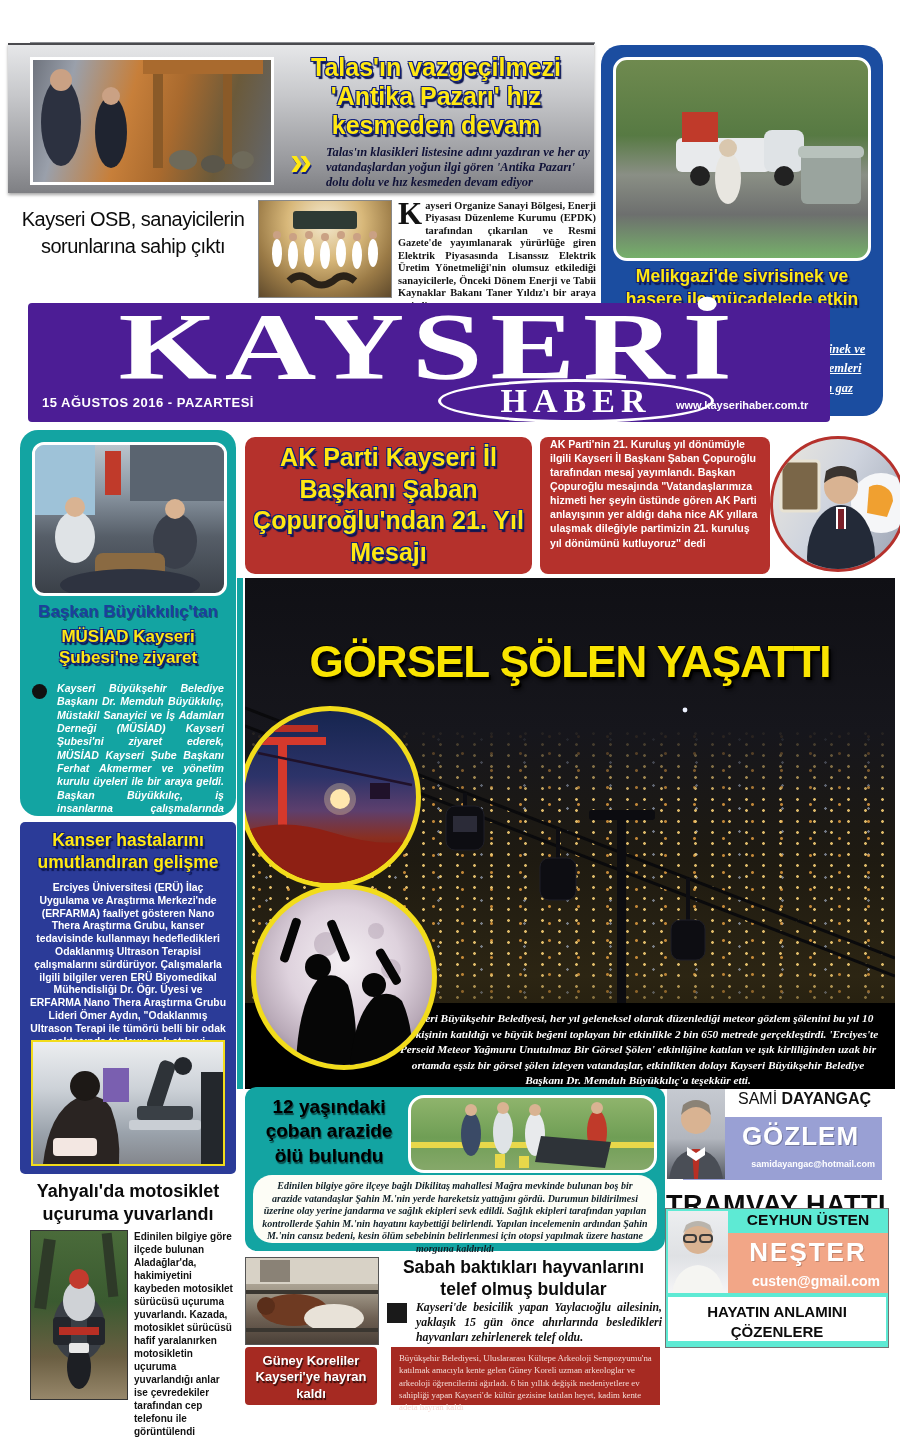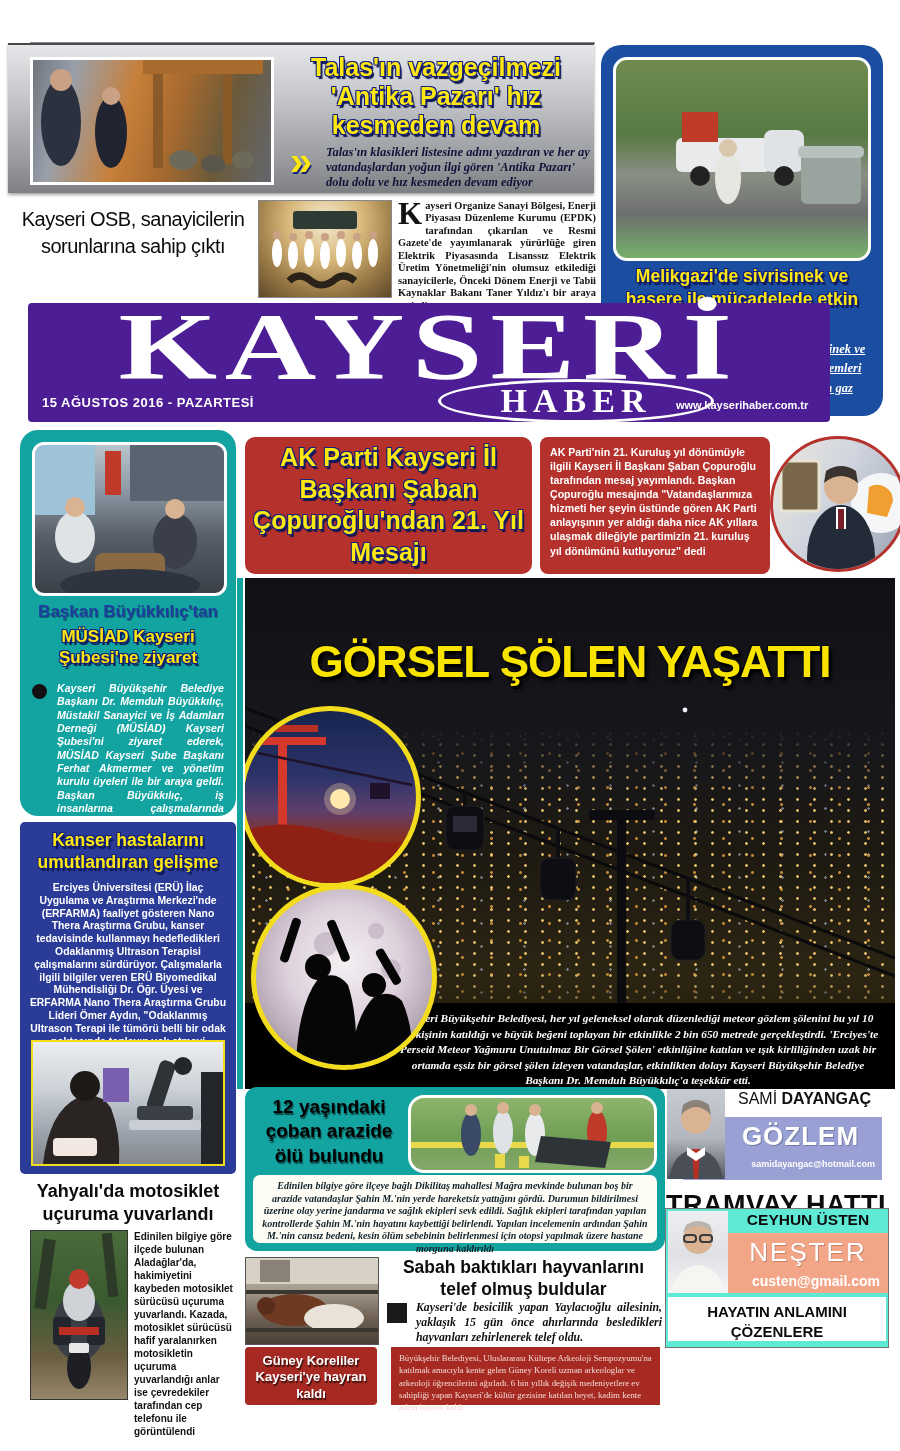--- a/index.html
+++ b/index.html
@@ -43,21 +43,21 @@
   .masthead-haber{left:410px;top:76px;width:250px;text-align:center;color:#fff;
     font-family:"Liberation Serif",serif;font-weight:bold;font-size:34px;
     border:3px solid #fff;border-radius:50%;padding:0 10px;letter-spacing:6px;}
   .masthead-site{left:648px;top:96px;width:172px;color:#fff;font-weight:bold;font-size:11px;}
   
   .akp-head-box{left:245px;top:437px;width:287px;height:137px;background:#b5312c;
     border-radius:10px;}
   .akp-head{left:8px;top:5px;width:271px;font-size:25px;line-height:1.26;}
   .akp-text-box{left:540px;top:437px;width:230px;height:137px;background:#b5312c;
     border-radius:8px;}
-  .akp-text{padding:8px 10px;color:#fff;font-weight:bold;font-size:10.6px;line-height:1.33;}
+  .akp-text{padding:0 10px;color:#fff;font-weight:bold;font-size:10.6px;line-height:1.33;}
   .akp-circle{left:770px;top:436px;width:130px;height:130px;border-radius:50%;
     border:3px solid #b5312c;overflow:hidden;
     background:linear-gradient(120deg,#ece8de 0%,#cfd4de 45%,#9aa2b2 100%);}
   
   .musiad-box{left:20px;top:430px;width:216px;height:386px;background:#13a4a2;border-radius:18px;}
   .musiad-photo{left:12px;top:12px;width:189px;height:148px;border:3px solid #fff;border-radius:12px;
     background:linear-gradient(180deg,#b9c4cc 0%,#8e9aa6 30%,#565e68 62%,#3a4048 100%);}
   .musiad-t1{left:4px;top:172px;width:208px;font-size:17px;font-weight:800;color:#1d3e9e;
     text-shadow:1px 1px 0 rgba(0,0,0,.35);}
   .musiad-t2{left:4px;top:196px;width:208px;font-size:17px;line-height:1.25;}
@@ -100,21 +100,21 @@
     line-height:1.3;}
   .yah-photo{left:30px;top:1230px;width:96px;height:168px;border:1px solid #333;
     background:linear-gradient(180deg,#4a6b3a 0%,#3a5a30 42%,#6a5e42 75%,#97876a 100%);}
   .yah-body{left:134px;top:1230px;width:102px;font-size:10px;line-height:1.3;color:#111;font-weight:600;}
   
   .coban-box{left:245px;top:1087px;width:420px;height:164px;background:#13a4a2;border-radius:12px;}
   .coban-headline{left:8px;top:8px;width:152px;font-size:19px;font-weight:800;color:#000000;
     line-height:1.28;text-shadow:1px 2px 1px rgba(0,0,0,.55);}
   .coban-photo{left:163px;top:8px;width:243px;height:72px;border:3px solid #fff;border-radius:16px;
     background:linear-gradient(180deg,#8fb46c 0%,#6f9e55 55%,#86a86a 100%);}
-  .coban-white{left:8px;top:88px;width:404px;height:68px;background:#fdfdf6;border-radius:7px;
+  .coban-white{left:8px;top:88px;width:404px;height:68px;background:#fdfdf6;border-radius:19px;
     box-sizing:border-box;padding:5px 9px;}
   .coban-text{font-family:"Liberation Serif",serif;font-style:italic;font-weight:bold;
     color:#102028;font-size:10px;line-height:1.26;text-align:center;}
   
   .hayvan-photo{left:245px;top:1257px;width:132px;height:86px;border:1px solid #555;
     background:linear-gradient(180deg,#cdc6ba 0%,#a39a8a 38%,#6e6053 70%,#4a4038 100%);}
   .hayvan-headline{left:385px;top:1257px;width:277px;font-size:17.5px;font-weight:900;
     color:#0c0c0c;line-height:1.25;}
   .bullet-square{left:387px;top:1303px;width:20px;height:20px;background:#1a1a1a;}
   .hayvan-body{left:416px;top:1300px;width:246px;font-family:"Liberation Serif",serif;
@@ -134,21 +134,21 @@
   .gozlem-email{left:0;top:42px;width:192px;text-align:right;font-size:9px;font-weight:bold;color:#fff;}
   .gozlem-photo{left:667px;top:1089px;width:58px;height:90px;z-index:3;
     background:linear-gradient(180deg,#c6cad1 0%,#b2b6be 55%,#555a63 100%);}
   .tramvay{left:665px;top:1190px;width:222px;font-size:27px;font-weight:900;color:#0c0c0c;
     line-height:1.12;letter-spacing:.5px;}
   .col-divider{left:665px;top:1250px;width:222px;height:4px;background:#99a0d4;}
   .nester-box{left:665px;top:1208px;width:222px;height:138px;background:#5eead4;
     border:1px solid #737373;}
   .nester-name{left:66px;top:2px;width:152px;text-align:center;font-size:15.5px;font-weight:900;color:#0c0c0c;}
   .nester-band{left:62px;top:24px;width:160px;height:60px;background:#f2a687;}
-  .nester-title{left:0;top:4px;width:160px;text-align:center;font-size:26px;font-weight:400;
+  .nester-title{left:0;top:4px;width:160px;text-align:center;font-size:26px;font-weight:700;
     color:#fff;letter-spacing:2px;text-shadow:1px 1px 0 rgba(0,0,0,.2);}
   .nester-email{left:0;top:40px;width:152px;text-align:right;font-size:14px;font-weight:bold;color:#fff;}
   .nester-photo{left:2px;top:2px;width:60px;height:82px;background:linear-gradient(180deg,#eceef0 0%,#dfe1e4 55%,#f5f5f7 100%);z-index:2;}
   .nester-article{left:2px;top:88px;width:218px;height:44px;background:#fff;}
   .nester-article-title{padding-top:5px;text-align:center;font-size:15px;font-weight:900;
     color:#0c0c0c;line-height:1.3;}
   .topline{left:30px;top:42px;width:565px;height:2px;background:#8d8f94;}
 </style>
 </head>
 <body>

